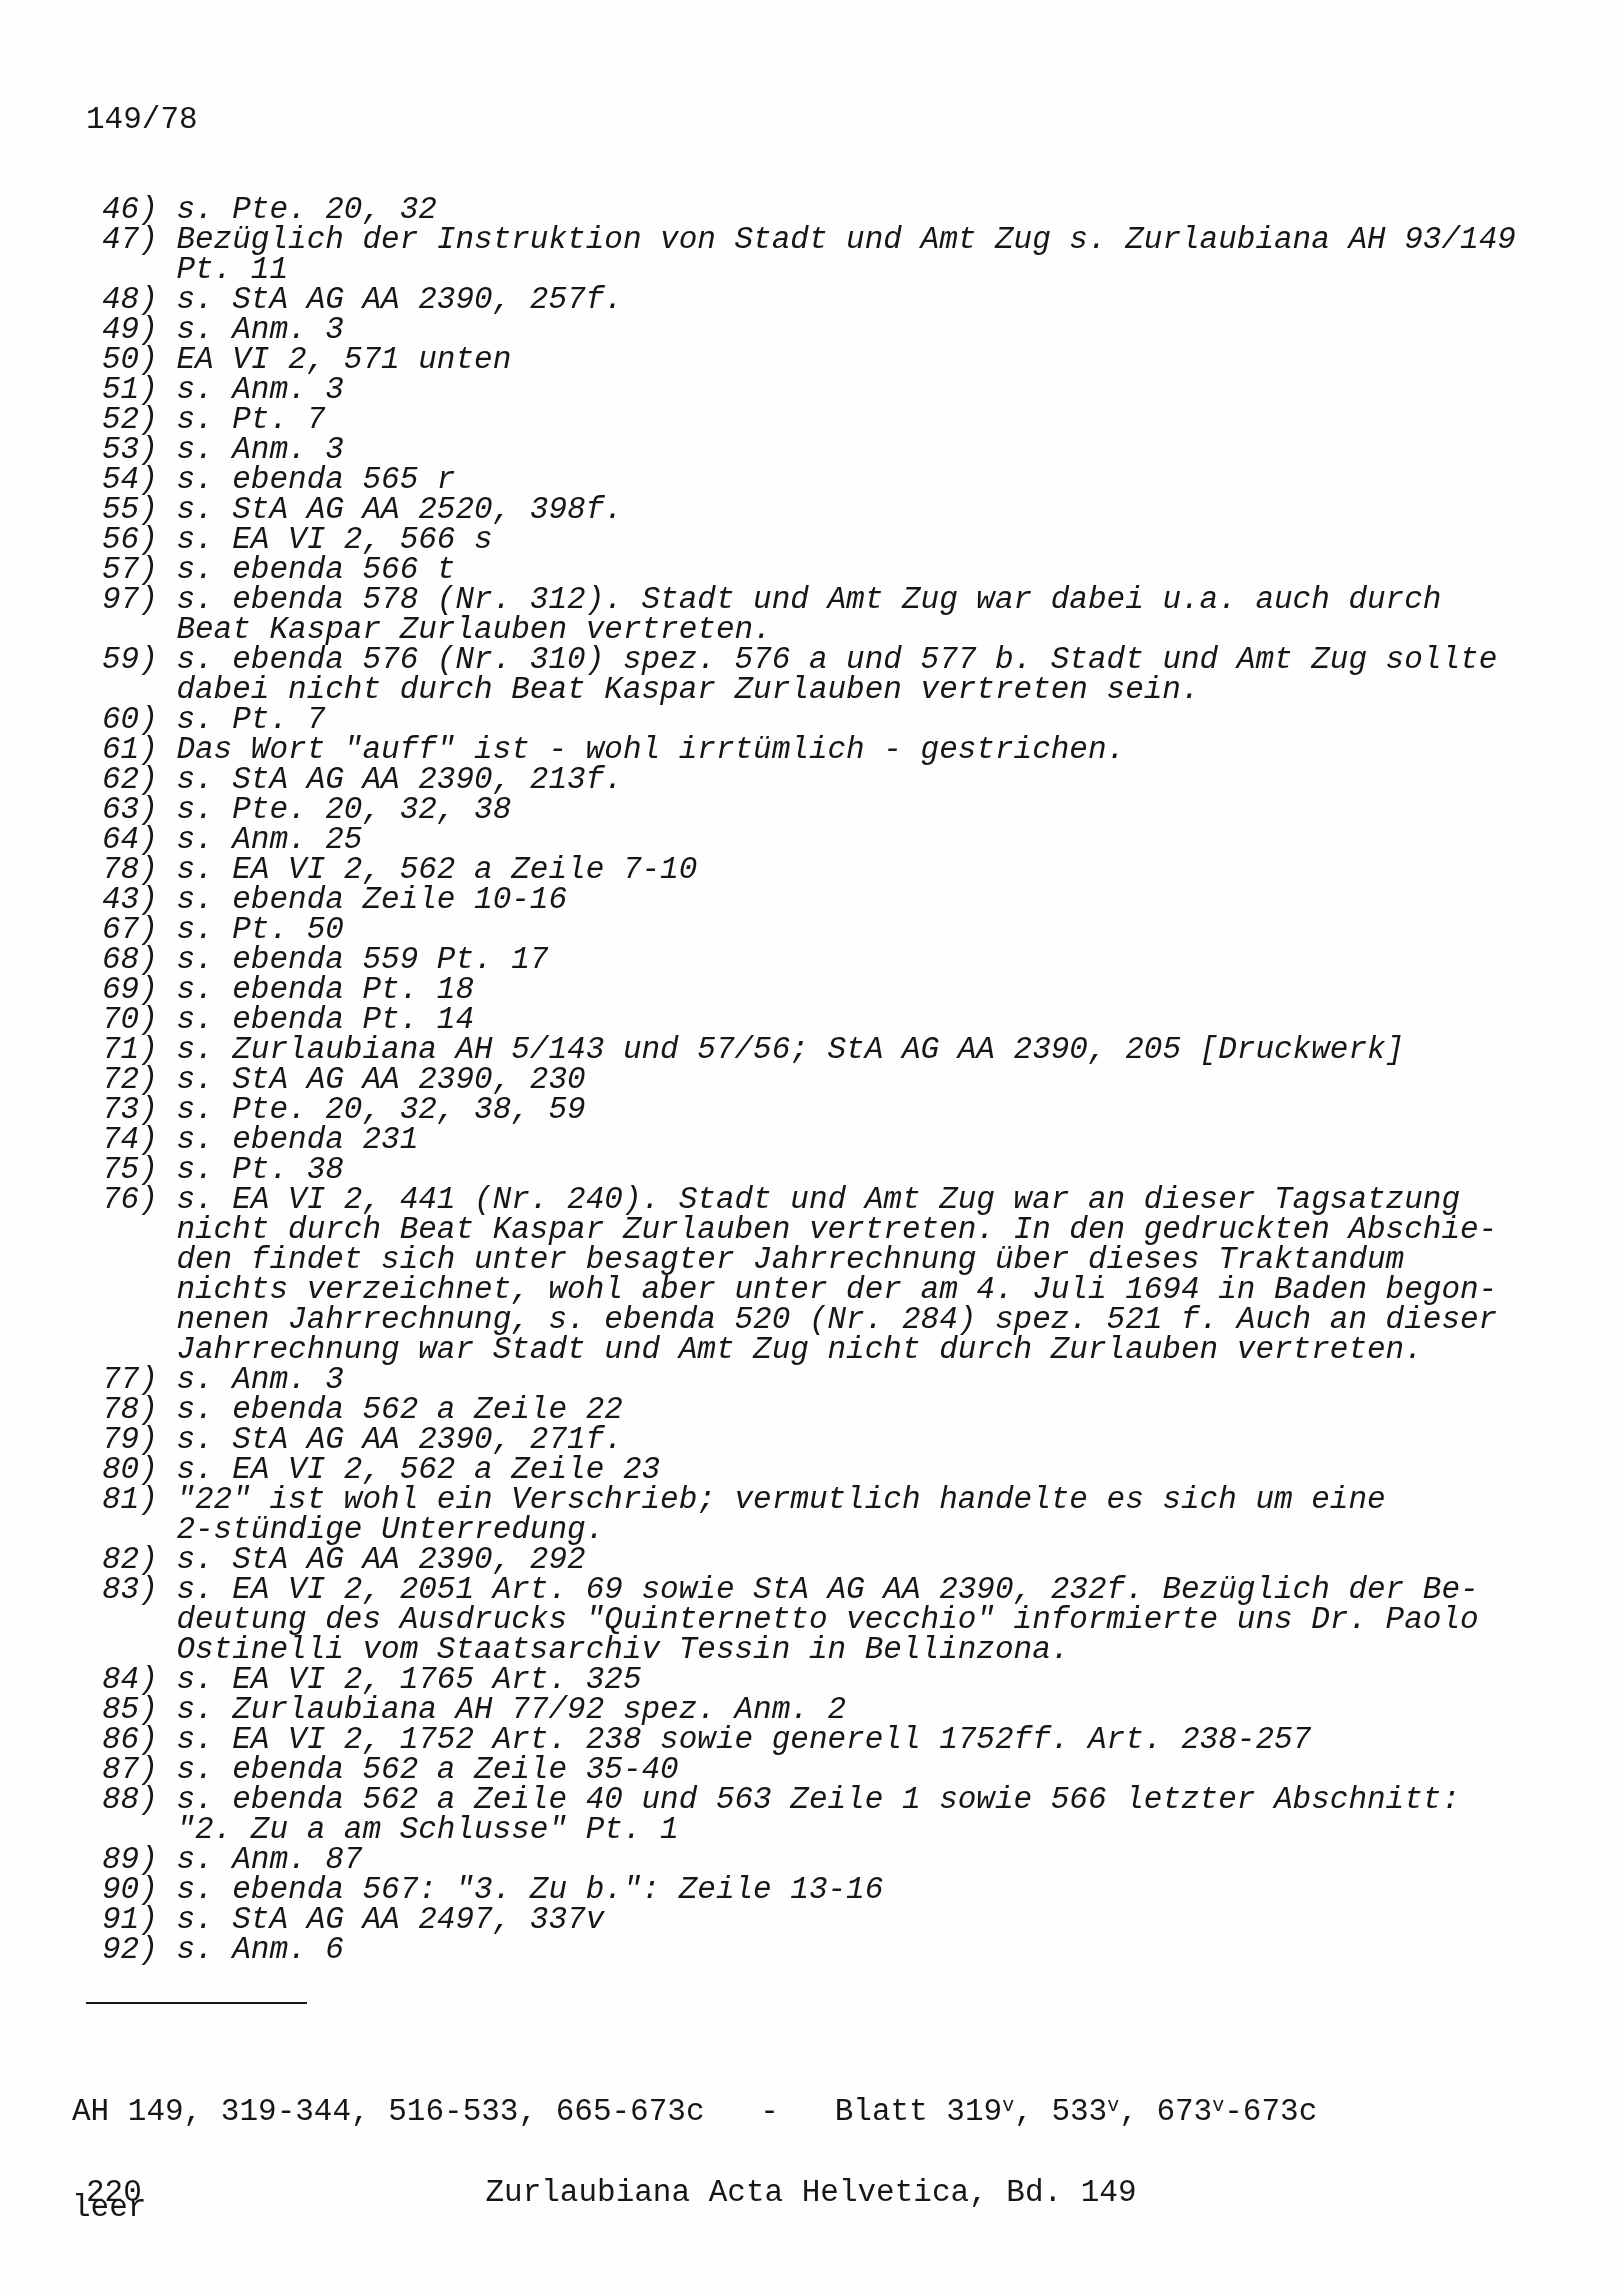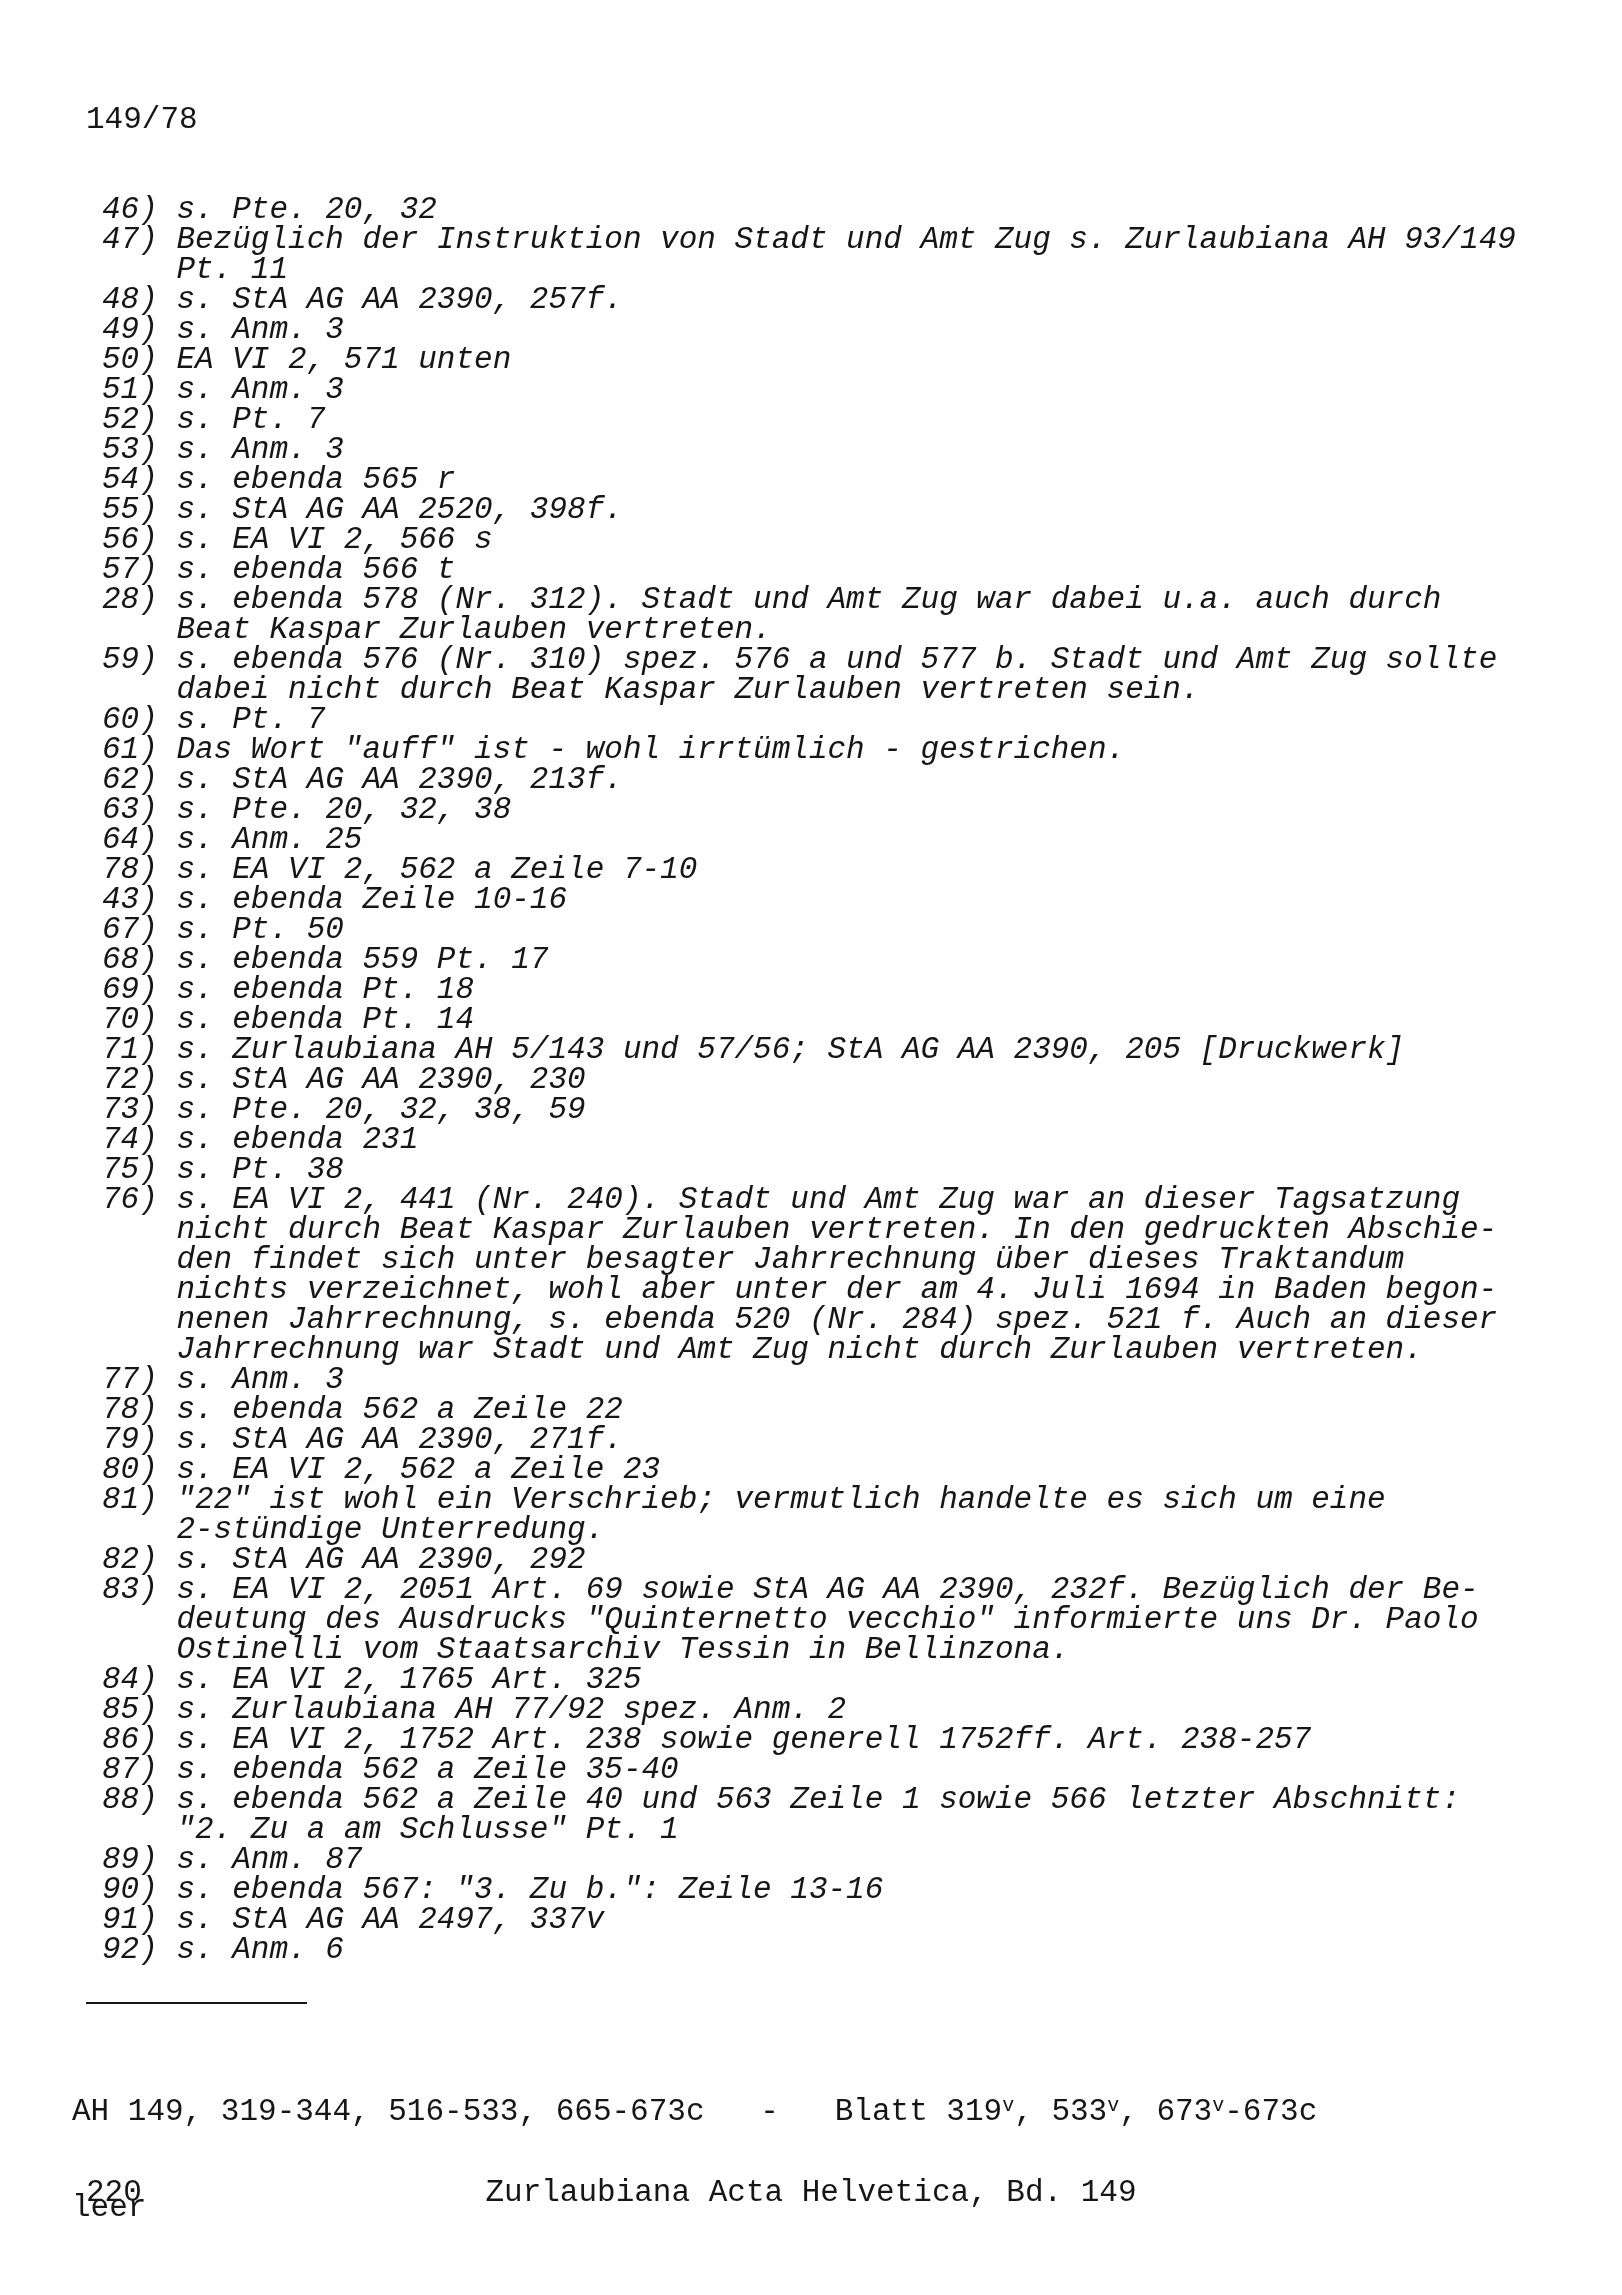--- a/index.html
+++ b/index.html
@@ -105,21 +105,21 @@
   <div class="note"><span class="note-num">53)</span><span class="note-text"> s. Anm. 3</span></div>
 
   <div class="note"><span class="note-num">54)</span><span class="note-text"> s. ebenda 565 r</span></div>
 
   <div class="note"><span class="note-num">55)</span><span class="note-text"> s. StA AG AA 2520, 398f.</span></div>
 
   <div class="note"><span class="note-num">56)</span><span class="note-text"> s. EA VI 2, 566 s</span></div>
 
   <div class="note"><span class="note-num">57)</span><span class="note-text"> s. ebenda 566 t</span></div>
 
-  <div class="note"><span class="note-num">28)</span><span class="note-text"> s. ebenda 578 (Nr. 312). Stadt und Amt Zug war dabei u.a. auch durch
+  <div class="note"><span class="note-num">97)</span><span class="note-text"> s. ebenda 578 (Nr. 312). Stadt und Amt Zug war dabei u.a. auch durch
 Beat Kaspar Zurlauben vertreten.</span></div>
 
   <div class="note"><span class="note-num">59)</span><span class="note-text"> s. ebenda 576 (Nr. 310) spez. 576 a und 577 b. Stadt und Amt Zug sollte
 dabei nicht durch Beat Kaspar Zurlauben vertreten sein.</span></div>
 
   <div class="note"><span class="note-num">60)</span><span class="note-text"> s. Pt. 7</span></div>
 
   <div class="note"><span class="note-num">61)</span><span class="note-text"> Das Wort "auff" ist - wohl irrtümlich - gestrichen.</span></div>
 
   <div class="note"><span class="note-num">62)</span><span class="note-text"> s. StA AG AA 2390, 213f.</span></div>

